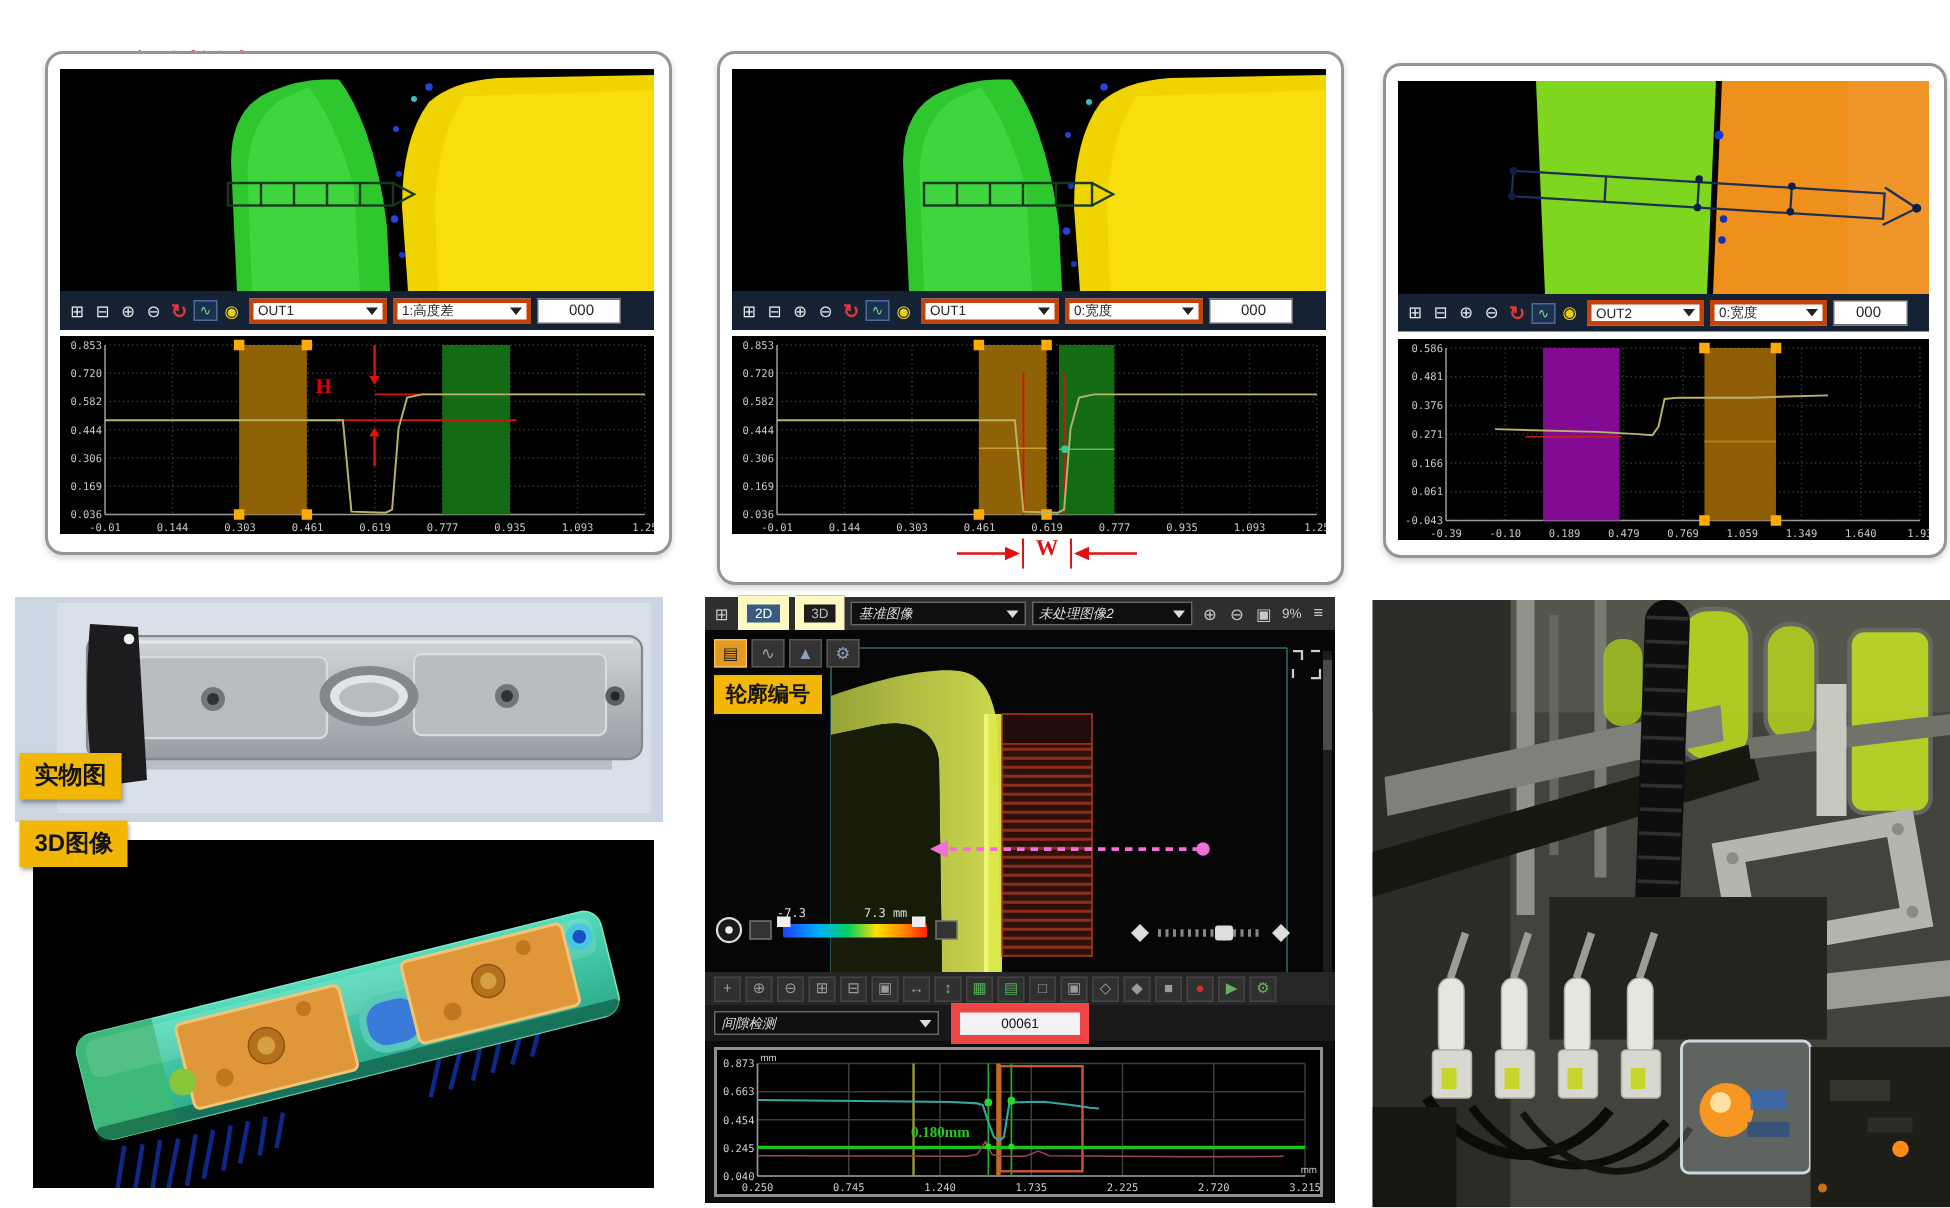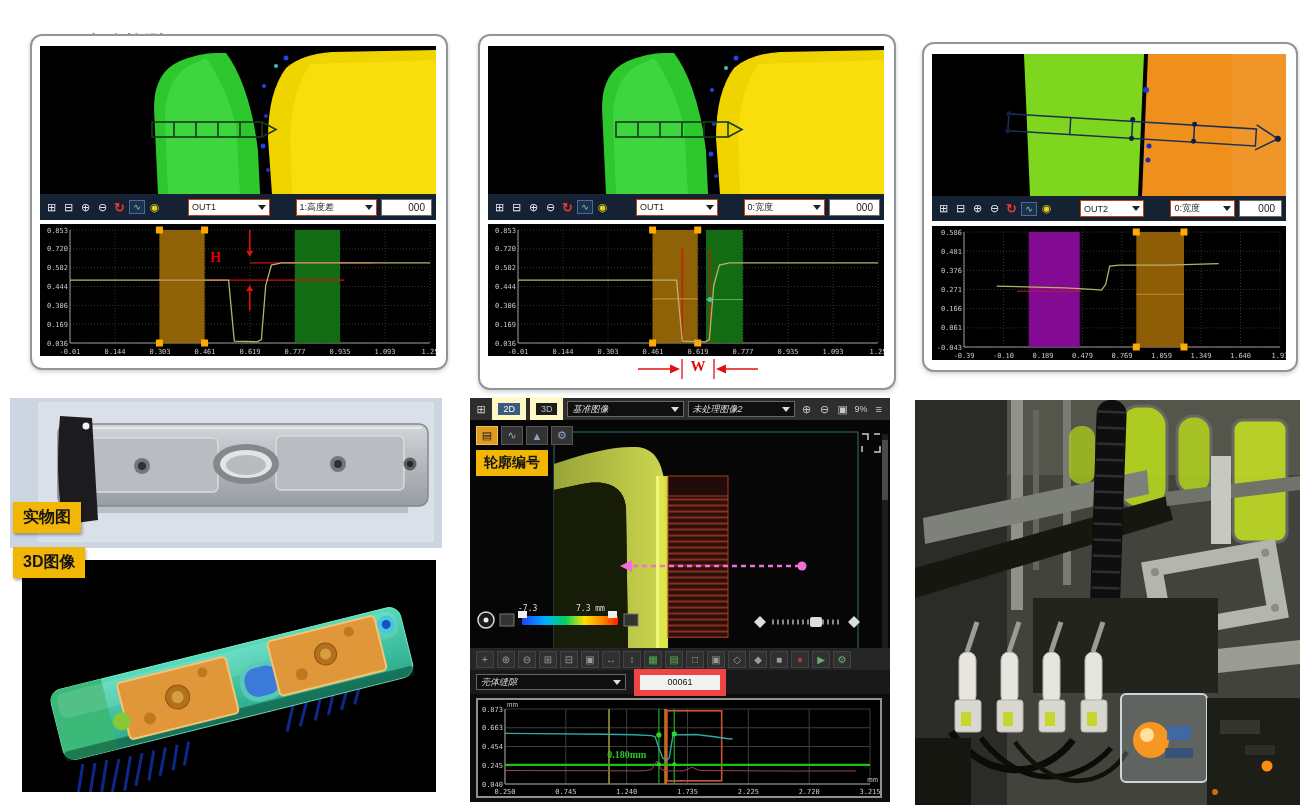--- a/index.html
+++ b/index.html
@@ -9,23 +9,23 @@
   .ptitle.small{font-size:17px;}
 
   .card{position:absolute;background:#fff;border:2px solid #8f969c;border-radius:12px;box-shadow:0 2px 4px rgba(0,0,0,.18);}
   .imgbox{position:absolute;background:#000;overflow:hidden;}
   .pbar{position:absolute;background:#152233;display:flex;align-items:center;gap:4px;padding:0 4px;box-sizing:border-box;}
   .icrow{display:inline-flex;gap:2px;align-items:center;}
   .tool-ic{width:15px;height:16px;display:inline-flex;align-items:center;justify-content:center;font-size:11px;color:#e4e9f0;cursor:pointer;}
   span[data-name="refresh-icon"]{color:#e03838;font-weight:bold;font-size:13px;}
   span[data-name="profile-wave-icon"]{color:#7ce07c;background:#1c3050;border:1px solid #4a6a9a;width:14px;height:12px;font-size:9px;}
   span[data-name="output-settings-icon"]{color:#e8cc20;font-size:11px;}
-  .psel{background:#fff;border:1px solid #c2410c;height:17px;display:inline-flex;align-items:center;justify-content:space-between;font-size:9px;color:#222;padding:0 3px;box-sizing:border-box;cursor:pointer;white-space:nowrap;overflow:hidden;margin-left:22px;}
+  .psel{background:#fff;border:3px solid #c2410c;height:17px;display:inline-flex;align-items:center;justify-content:space-between;font-size:9px;color:#222;padding:0 3px;box-sizing:border-box;cursor:pointer;white-space:nowrap;overflow:hidden;}
   .psel .tri{width:0;height:0;border-left:4px solid transparent;border-right:4px solid transparent;border-top:5px solid #222;flex:none;margin-left:2px;}
-  .pval{background:#fff;border:1px solid #6a6a6a;height:17px;display:inline-flex;align-items:center;justify-content:flex-end;font-size:10px;color:#222;padding:0 6px;box-sizing:border-box;}
+  .pval{background:#fff;border:1px solid #6a6a6a;height:17px;display:inline-flex;align-items:center;justify-content:flex-end;font-size:10px;color:#222;padding:0 17px;box-sizing:border-box;}
   .chart{position:absolute;background:#000;}
 
   .wanno{position:absolute;}
   .wanno svg{position:absolute;left:0;top:0;}
   .wanno .wtext{position:absolute;left:0;right:0;top:0;text-align:center;color:#e01010;font-weight:bold;font-size:15px;font-family:"Liberation Serif",serif;}
 
   .ylabel{position:absolute;background:#f2b705;color:#141414;font-weight:bold;font-size:16px;padding:5px 10px;box-shadow:1px 2px 3px rgba(0,0,0,.35);white-space:nowrap;z-index:5;}
   .photopanel{position:absolute;background:#ccd6e3;}
   .blackpanel{position:absolute;background:#000;}
 
@@ -545,21 +545,21 @@
         <span class="tool-ic" data-name="roi-select-icon">◇</span>
         <span class="tool-ic" data-name="roi-move-icon">◆</span>
         <span class="tool-ic" data-name="roi-edit-icon">■</span>
         <span class="tool-ic" data-name="record-icon">●</span>
         <span class="tool-ic" data-name="export-icon">▶</span>
         <span class="tool-ic" data-name="view-settings-icon">⚙</span>
       </div>
 
     <div class="mprofrow" data-name="profile-row">
       <span class="msel" style="width:150px" data-name="profile-number-select">
-          <span data-name="profile-number-label">壳体缝隙</span>
+          <span data-name="profile-number-label">间隙检测</span>
           <span class="tri" data-name="chevron-down-icon"></span>
         </span>
       <span class="mval" data-name="profile-number-value">00061</span>
     </div>
 
     <div class="chart4" data-name="shell-gap-profile-chart"><svg width="402" height="96" xmlns="http://www.w3.org/2000/svg">
           <rect width="402" height="96" fill="#000"></rect>
           <line x1="27" y1="9" x2="27" y2="84" stroke="#3d3d3d"></line>
           <text x="27" y="94" fill="#cccccc" font-size="7" text-anchor="middle" font-family="DejaVu Sans Mono, monospace">0.250</text>
           <line x1="87.83333333333334" y1="9" x2="87.83333333333334" y2="84" stroke="#3d3d3d"></line>

